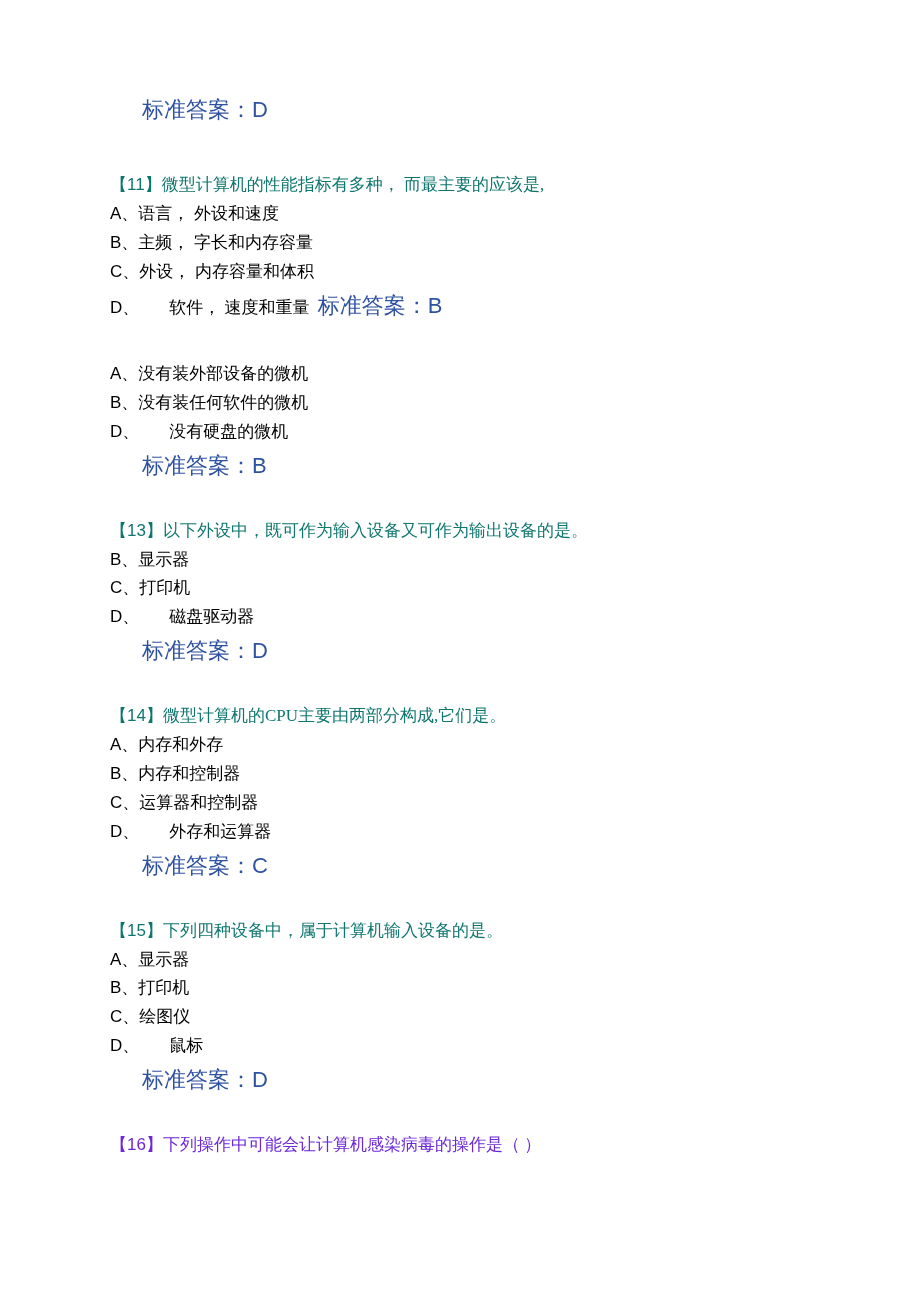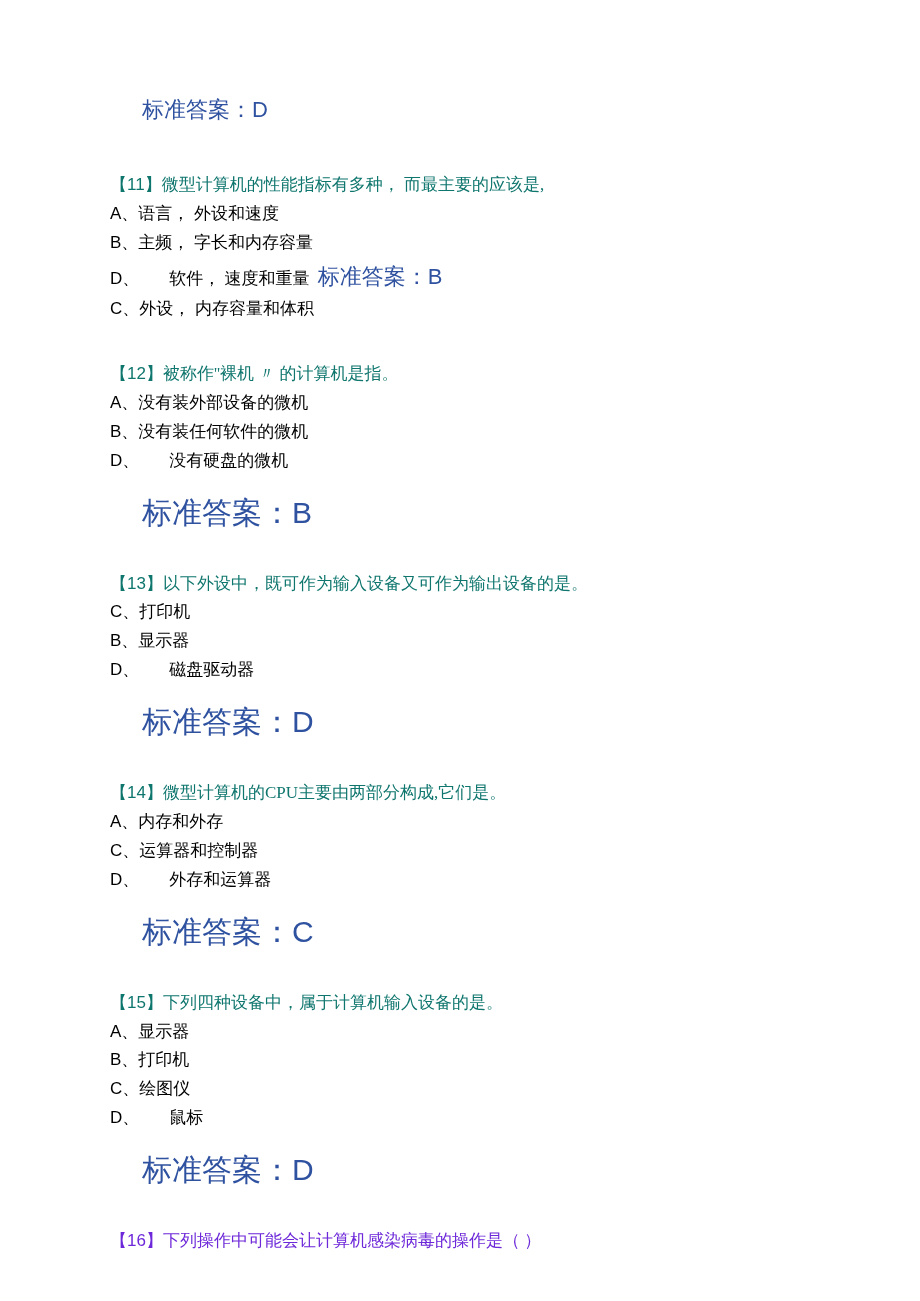--- a/index.html
+++ b/index.html
@@ -39,23 +39,23 @@
       line-height: 1.7;
     }
     .opt .lett {
       font-family: Arial, sans-serif;
     }
     .opt.d { }
     .opt.d .lett { margin-right: 10px; }
     .opt.d .pad { display: inline-block; width: 20px; }
     .answer {
       color: #2f52a0;
-      font-size: 30px;
+      font-size: 22px;
       margin-left: 32px;
-      margin-top: 17px;
+      margin-top: 4px;
     }
     .answer .letter {
       font-family: Arial, sans-serif;
     }
     .answer-inline {
       color: #2f52a0;
       font-size: 22px;
       margin-left: 4px;
     }
     .answer-inline .letter {
@@ -75,60 +75,58 @@
   <div class="answer-top">
     <span>标准答案：</span><span class="letter">D</span>
   </div>
 
   <div class="qblock">
     <div class="qtext">
       <span class="qnum">【11】</span><span>微型计算机的性能指标有多种， 而最主要的应该是,</span>
     </div>
     <div class="opt"><span class="lett">A、语言， 外设和速度</span></div>
     <div class="opt"><span class="lett">B、主频， 字长和内存容量</span></div>
+    <div class="opt"><span class="lett">C、外设， 内存容量和体积</span></div>
     <div class="opt d">
       <span class="lett">D、</span><span class="pad"></span><span>软件， 速度和重量</span>
       <span class="answer-inline"><span>标准答案：</span><span class="letter">B</span></span>
     </div>
-    <div class="opt"><span class="lett">C、外设， 内存容量和体积</span></div>
   </div>
 
   <div class="qblock">
-    <div class="qtext">
-      <span class="qnum">【12】</span><span>被称作''裸机 〃 的计算机是指。</span>
-    </div>
     <div class="opt"><span class="lett">A、没有装外部设备的微机</span></div>
     <div class="opt"><span class="lett">B、没有装任何软件的微机</span></div>
     <div class="opt d">
       <span class="lett">D、</span><span class="pad"></span><span>没有硬盘的微机</span>
     </div>
     <div class="answer">
       <span>标准答案：</span><span class="letter">B</span>
     </div>
   </div>
 
   <div class="qblock">
     <div class="qtext">
       <span class="qnum">【13】</span><span>以下外设中，既可作为输入设备又可作为输出设备的是。</span>
     </div>
+    <div class="opt"><span class="lett">B、显示器</span></div>
     <div class="opt"><span class="lett">C、打印机</span></div>
-    <div class="opt"><span class="lett">B、显示器</span></div>
     <div class="opt d">
       <span class="lett">D、</span><span class="pad"></span><span>磁盘驱动器</span>
     </div>
     <div class="answer">
       <span>标准答案：</span><span class="letter">D</span>
     </div>
   </div>
 
   <div class="qblock">
     <div class="qtext">
       <span class="qnum">【14】</span><span>微型计算机的CPU主要由两部分构成,它们是。</span>
     </div>
     <div class="opt"><span class="lett">A、内存和外存</span></div>
+    <div class="opt"><span class="lett">B、内存和控制器</span></div>
     <div class="opt"><span class="lett">C、运算器和控制器</span></div>
     <div class="opt d">
       <span class="lett">D、</span><span class="pad"></span><span>外存和运算器</span>
     </div>
     <div class="answer">
       <span>标准答案：</span><span class="letter">C</span>
     </div>
   </div>
 
   <div class="qblock">

